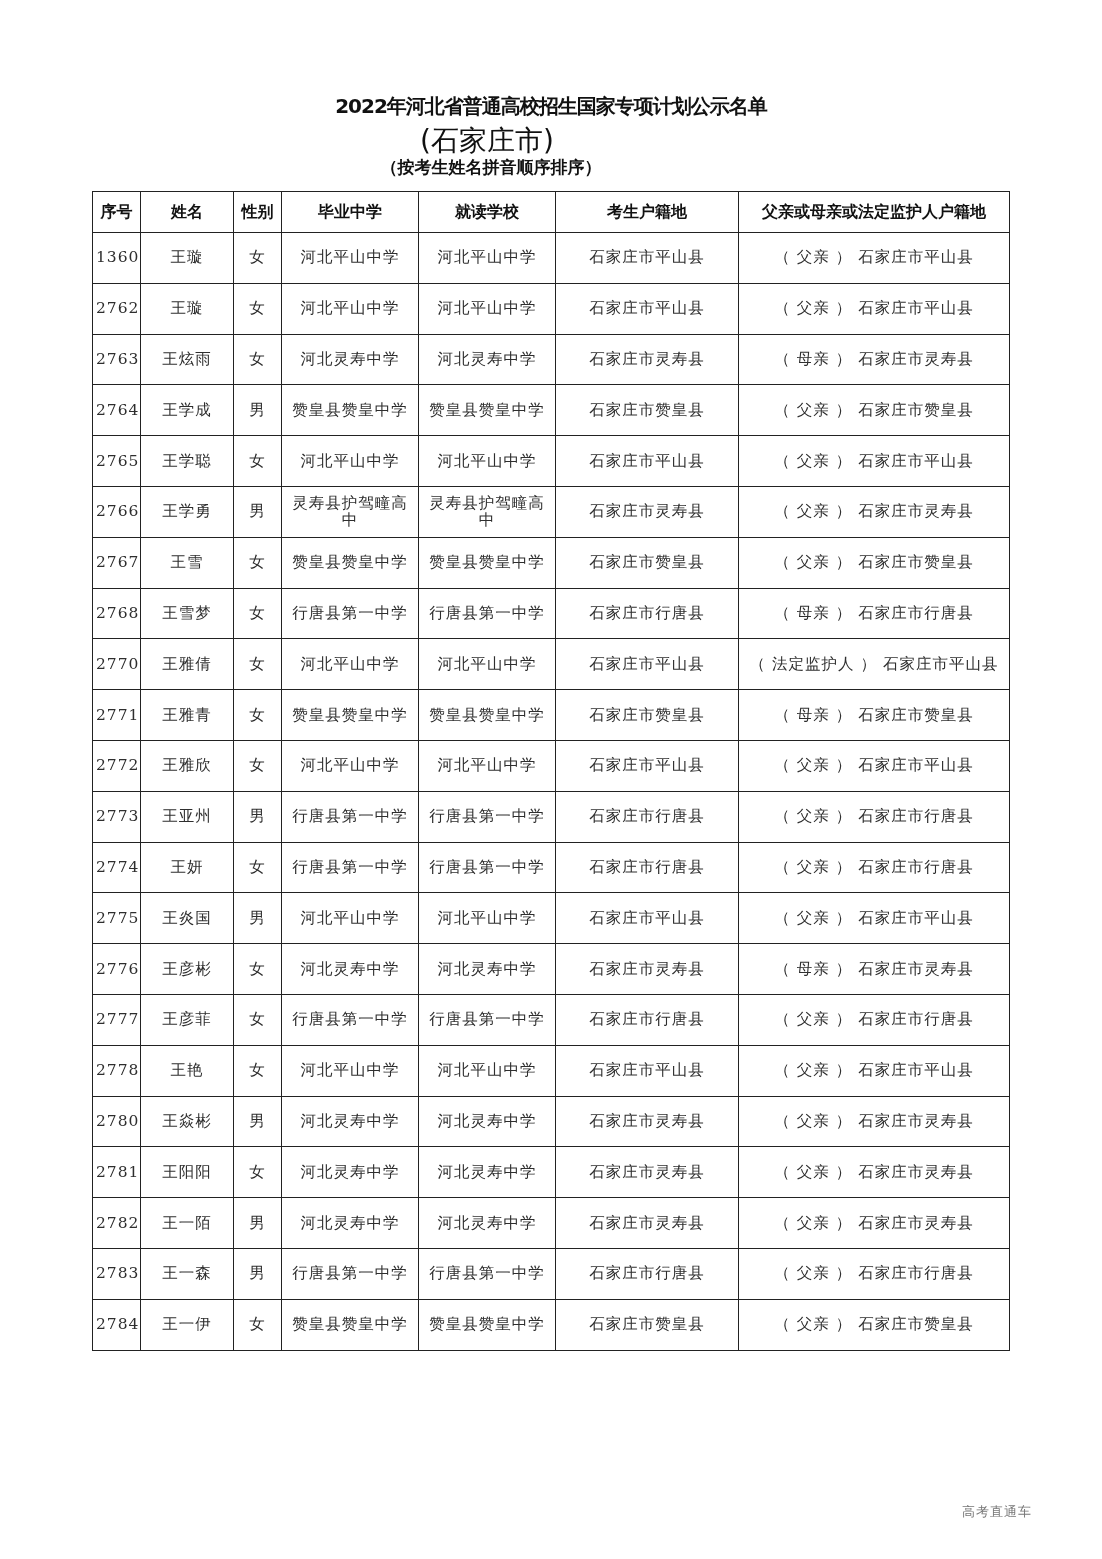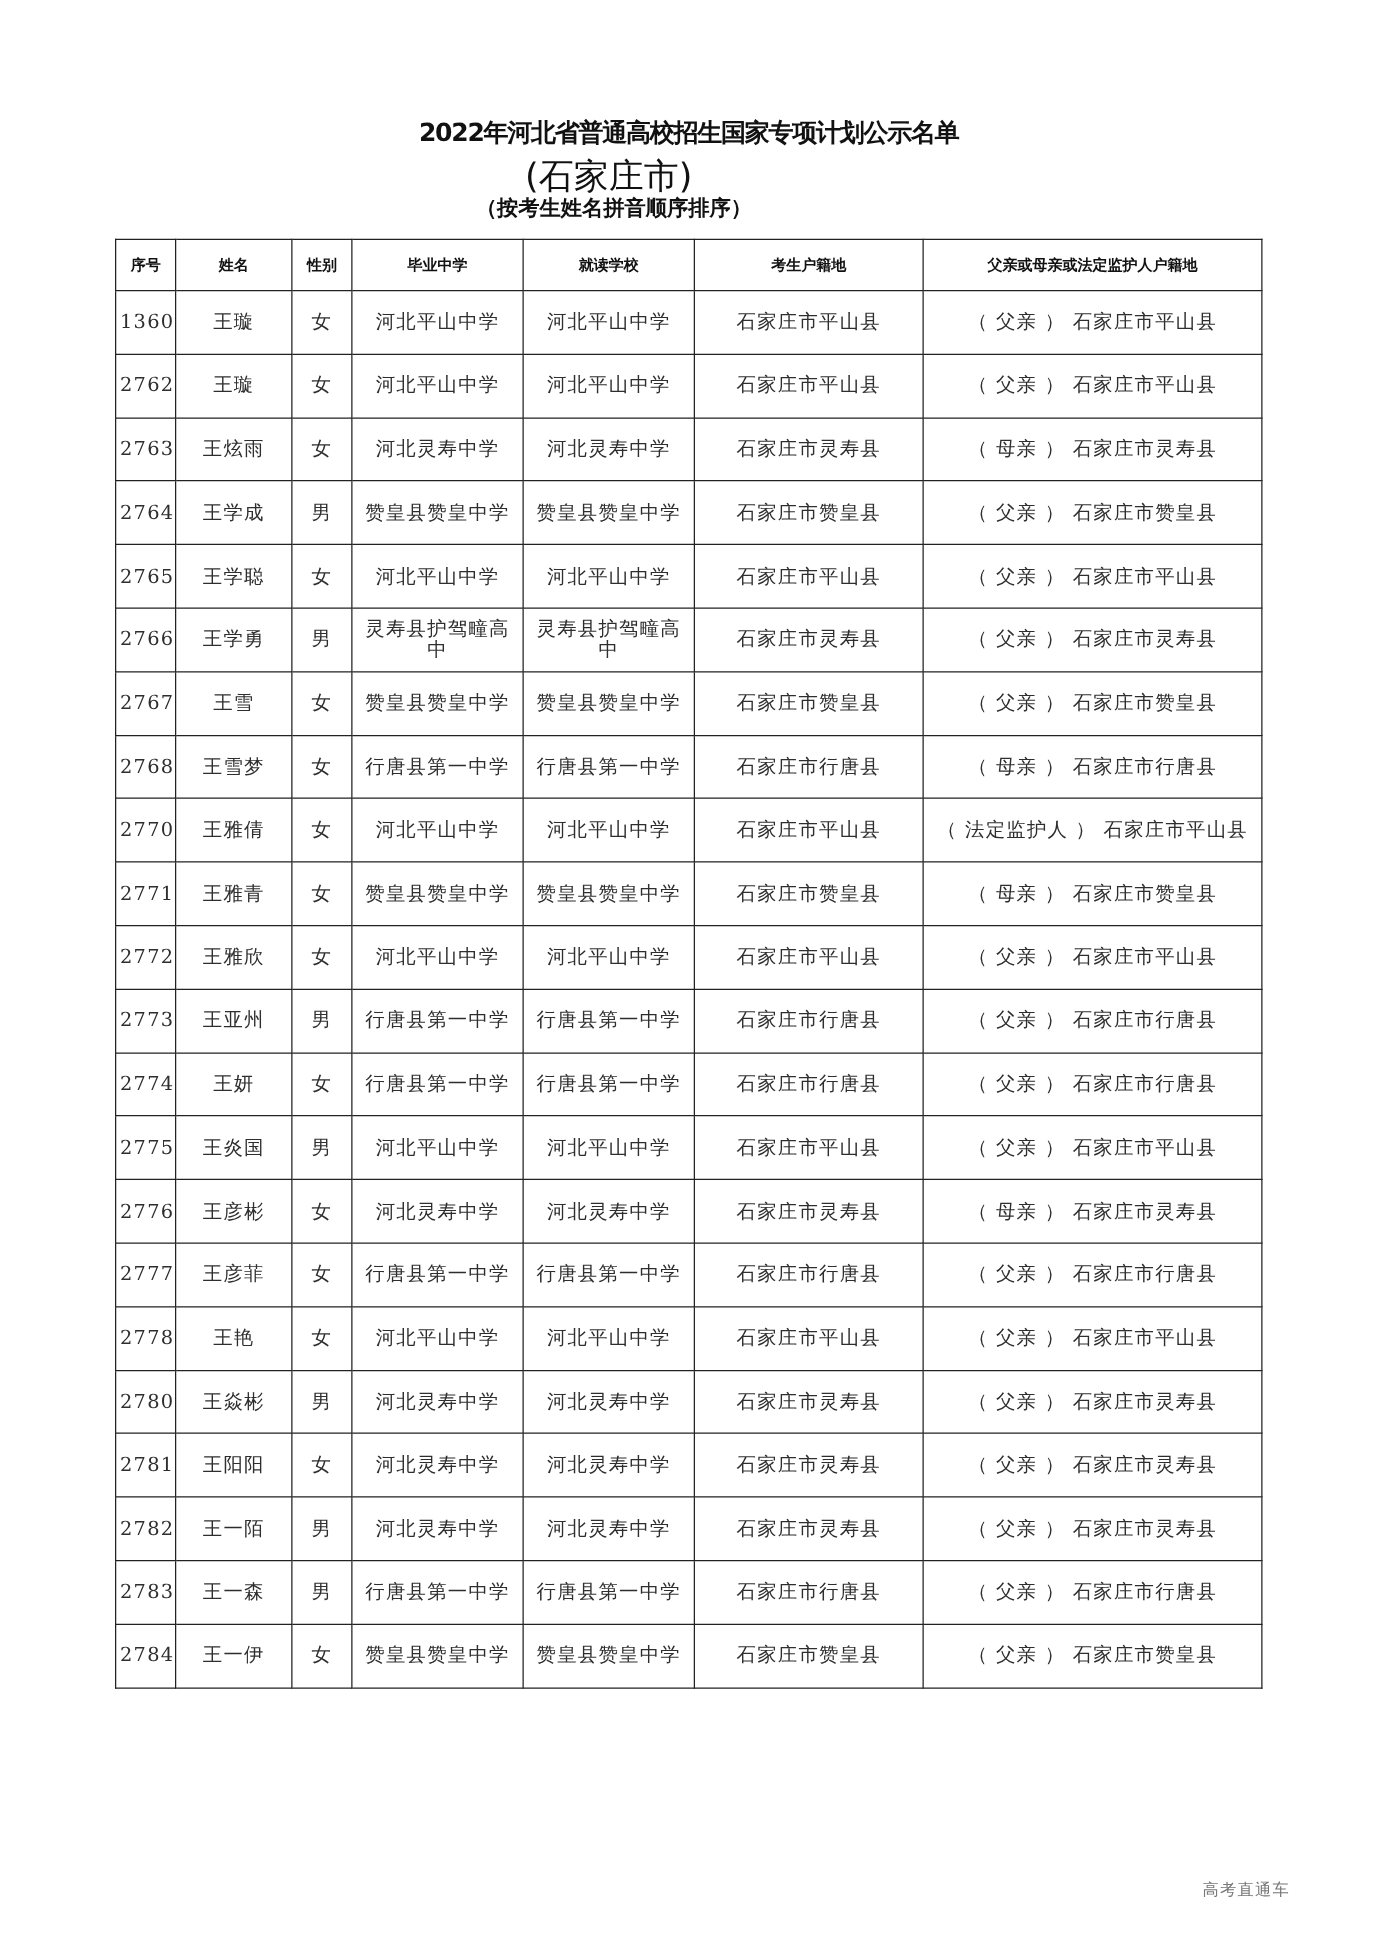--- a/index.html
+++ b/index.html
@@ -24,21 +24,21 @@
   }
   table.roster {
     position: absolute; left: 92px; top: 191px; width: 917px;
     border-collapse: collapse; table-layout: fixed;
   }
   table.roster th, table.roster td {
     border: 1.6px solid #222; text-align: center; vertical-align: middle; padding: 0 3px;
   }
   table.roster th {
     height: 40px; font-family: "DejaVu Sans", "Liberation Sans", sans-serif; font-weight: bold;
-    font-size: 12px; color: #111;
+    font-size: 16px; color: #111;
   }
   table.roster td {
     height: 49.8px; font-size: 15.5px; color: #2e2e2e; line-height: 17px; letter-spacing: 1px;
   }
   td.seq { font-family: "DejaVu Serif", "Liberation Serif", serif; letter-spacing: 0; font-size: 15px; text-align: left; padding-left: 6px; }
   .watermark {
     position: absolute; left: 962px; top: 1503px; font-family: "DejaVu Sans", "Liberation Sans", sans-serif;
     font-size: 13px; color: #777; letter-spacing: 1px;
   }
 </style>

